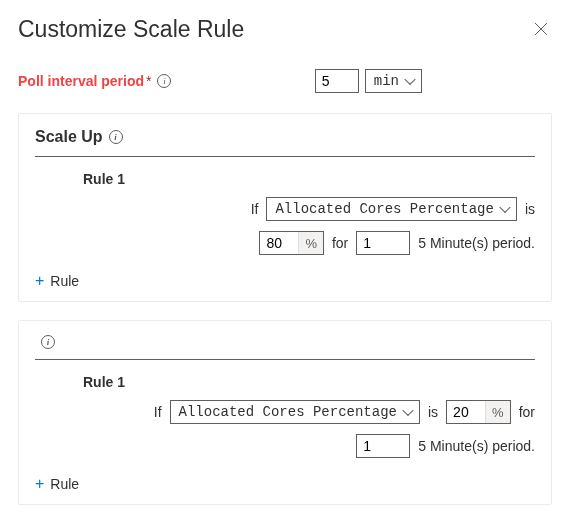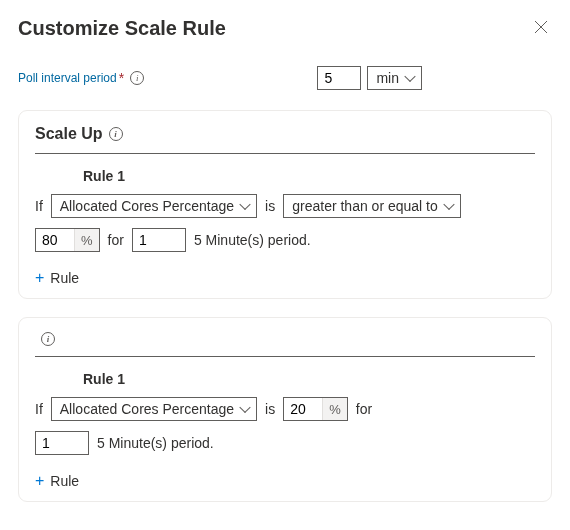--- a/index.html
+++ b/index.html
@@ -15,41 +15,42 @@
       width: 570px;
       padding: 16px 18px;
     }
     .header {
       display: flex;
       justify-content: space-between;
       align-items: center;
       margin-bottom: 26px;
     }
     .title {
-      font-size: 20px;
-      font-weight: 700;
+      font-size: 23px;
+      font-weight: 400;
       color: #323130;
     }
     .close-btn {
       cursor: pointer;
       font-size: 15px;
       line-height: 1;
       color: #605e5c;
       background: none;
       border: none;
       padding: 4px;
     }
     .poll-row {
       display: flex;
       align-items: center;
       margin-bottom: 20px;
     }
     .poll-label {
-      font-size: 12px;
-      color: #0369a1;
+      font-size: 14px;
+      color: #ef4444;
+      font-weight: bold;
     }
     .required {
       color: #a4262c;
       margin-left: 2px;
     }
     .info-icon {
       display: inline-flex;
       align-items: center;
       justify-content: center;
       width: 14px;
@@ -82,35 +83,36 @@
     .select-box {
       height: 24px;
       border: 1px solid #605e5c;
       padding: 2px 22px 2px 8px;
       font-size: 14px;
       position: relative;
       display: inline-flex;
       align-items: center;
       cursor: pointer;
       background: #fff;
+      font-family: Liberation Mono, monospace;
     }
     .select-box::after {
       content: '';
       position: absolute;
       right: 7px;
       top: 50%;
       width: 7px;
       height: 7px;
       border-right: 1px solid #605e5c;
       border-bottom: 1px solid #605e5c;
       transform: translateY(-70%) rotate(45deg);
     }
     .card {
       border: 1px solid #edebe9;
-      border-radius: 9px;
+      border-radius: 2px;
       margin-bottom: 18px;
       padding: 14px 16px 10px 16px;
     }
     .card-header {
       display: flex;
       align-items: center;
       font-size: 16px;
       font-weight: 600;
       padding-bottom: 10px;
       border-bottom: 1px solid #605e5c;
@@ -122,20 +124,21 @@
       margin-bottom: 10px;
       padding-left: 48px;
     }
     .rule-line {
       display: flex;
       align-items: center;
       flex-wrap: wrap;
       gap: 8px;
       margin-bottom: 10px;
       font-size: 14px;
+      justify-content: flex-end;
     }
     .rule-line .static-text {
       color: #323130;
     }
     .pct-input {
       display: inline-flex;
       align-items: stretch;
       border: 1px solid #605e5c;
       height: 24px;
     }
@@ -202,23 +205,20 @@
     <span>Scale Up</span>
     <span class="info-icon">i</span>
   </div>
   <div class="rule-title">Rule 1</div>
   <div class="rule-line">
     <span class="static-text">If</span>
     <div class="select-box">
       <span>Allocated Cores Percentage</span>
     </div>
     <span class="static-text">is</span>
-    <div class="select-box">
-      <span>greater than or equal to</span>
-    </div>
   </div>
   <div class="rule-line">
     <div class="pct-input">
       <input value="80" style="">
       <span class="pct-suffix">%</span>
     </div>
     <span class="static-text">for</span>
     <input class="num-input num-input-wide" value="1" style="">
     <span class="static-text">5 Minute(s) period.</span>
   </div>

